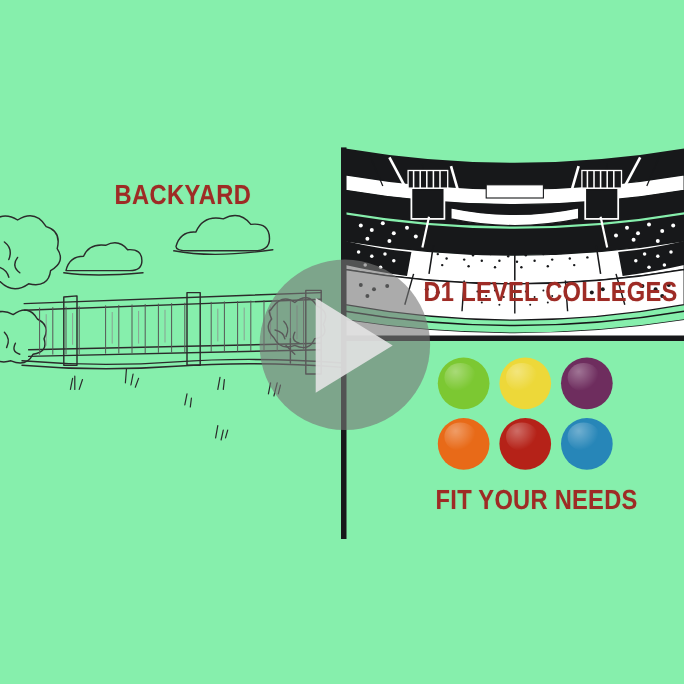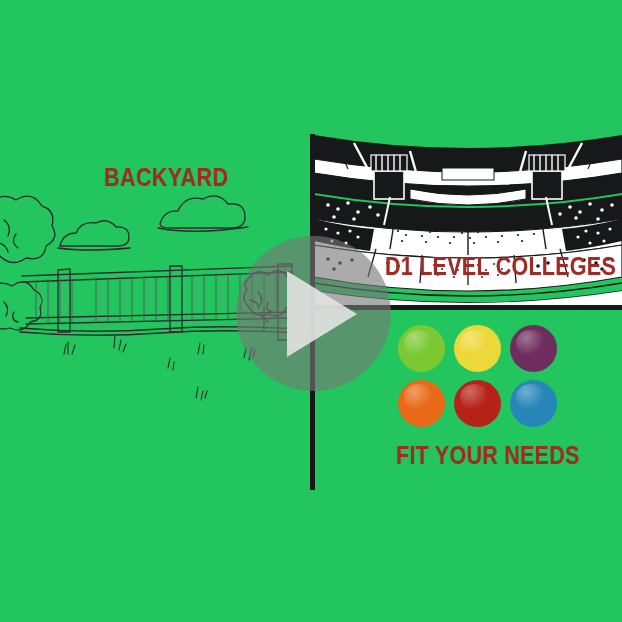--- a/index.html
+++ b/index.html
@@ -11,21 +11,21 @@
     width: 622px;
     height: 622px;
     font-family: "Liberation Sans", sans-serif;
     overflow: hidden;
   }
 
   #stage {
     position: relative;
     width: 622px;
     height: 622px;
-    background: #22c55e;
+    background: #86efac;
     overflow: hidden;
   }
 
   
   .video-band {
     position: absolute;
     left: 0;
     top: 0;
     width: 622px;
     height: 622px;

